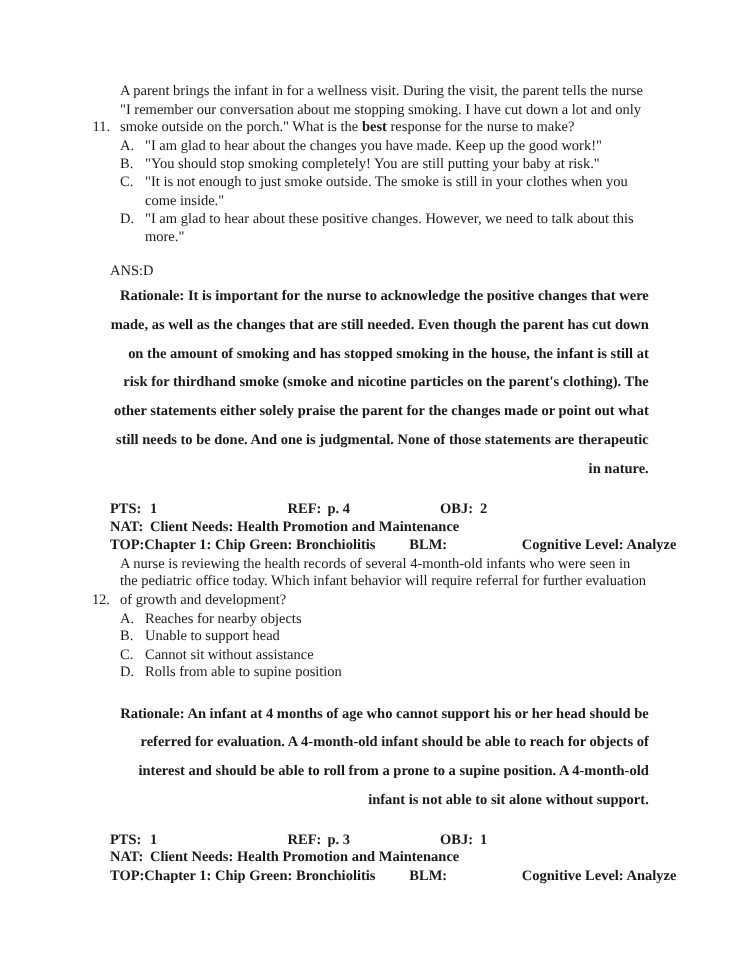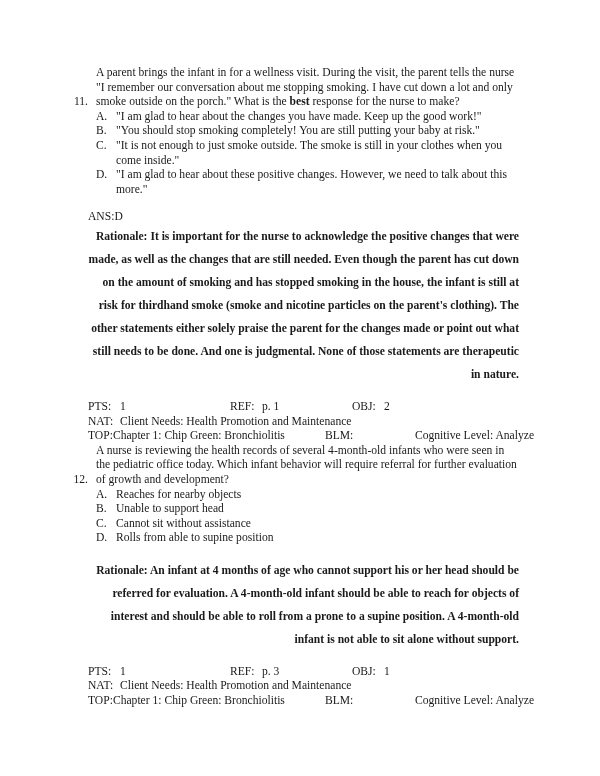--- a/index.html
+++ b/index.html
@@ -94,20 +94,21 @@
   .meta {
     margin-left: 21px;
     margin-top: 14px;
     font-size: 11.6px;
     line-height: 14.6px;
   }
   .meta-row {
     display: flex;
     align-items: flex-start;
     white-space: pre;
+    font-weight: bold;
   }
   .m-c1 { flex: 0 0 110px; width: 110px; }
   .m-c3 { flex: 0 0 90px; width: 90px; }
   .m-c4 { flex: 0 0 auto; }
   .m-wide { flex: 0 0 auto; }
   .meta-row .lab { display: inline-block; width: 32px; }
   .gap-q { margin-top: 0; }
 </style>
 </head>
 <body>
@@ -141,21 +142,21 @@
         </div>
       </div>
 
       <div class="ans-wrap">
         <div class="ans-line"><span class="lab">ANS:</span><span>D</span></div>
         <div class="rationale"><span>Rationale:</span> <span>It is important for the nurse to acknowledge the positive changes that were made, as well as the changes that are still needed. Even though the parent has cut down on the amount of smoking and has stopped smoking in the house, the infant is still at risk for thirdhand smoke (smoke and nicotine particles on the parent's clothing). The other statements either solely praise the parent for the changes made or point out what still needs to be done. And one is judgmental. None of those statements are therapeutic in nature.</span></div>
       </div>
 
       <div class="meta">
         <div class="meta-row">
-          <span class="lab">PTS:</span><span class="m-c1">1</span><span class="lab">REF:</span><span class="m-c3">p. 1</span><span class="lab">OBJ:</span><span class="m-c4">2</span>
+          <span class="lab">PTS:</span><span class="m-c1">1</span><span class="lab">REF:</span><span class="m-c3">p. 4</span><span class="lab">OBJ:</span><span class="m-c4">2</span>
         </div>
         <div class="meta-row">
           <span class="lab">NAT:</span><span class="m-wide">Client Needs: Health Promotion and Maintenance</span>
         </div>
         <div class="meta-row">
           <span class="lab">TOP:</span><span style="flex:0 0 212px;width:212px">Chapter 1: Chip Green: Bronchiolitis</span><span style="flex:0 0 90px;width:90px">BLM:</span><span class="m-c4">Cognitive Level: Analyze</span>
         </div>
       </div>
     </div>
 

